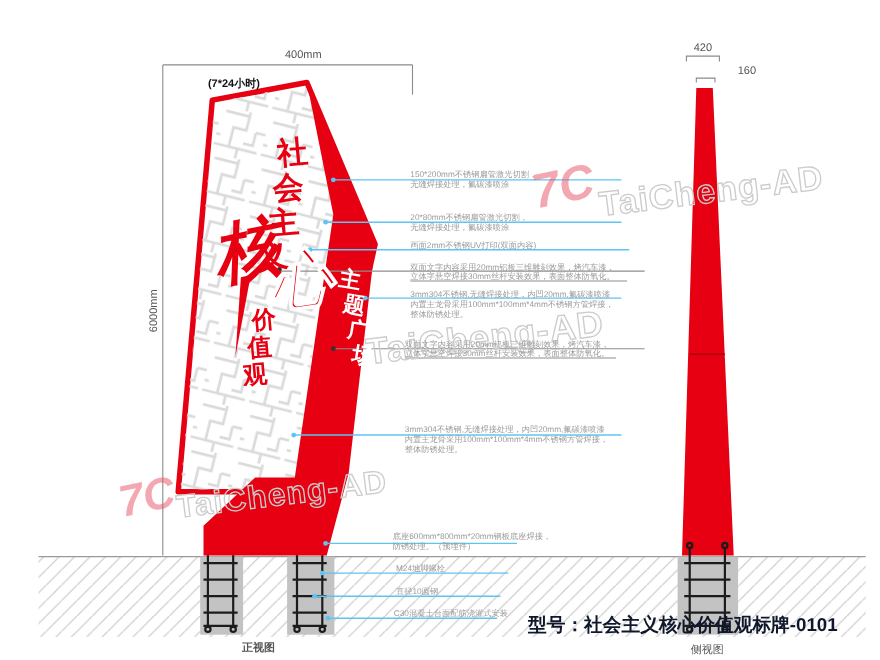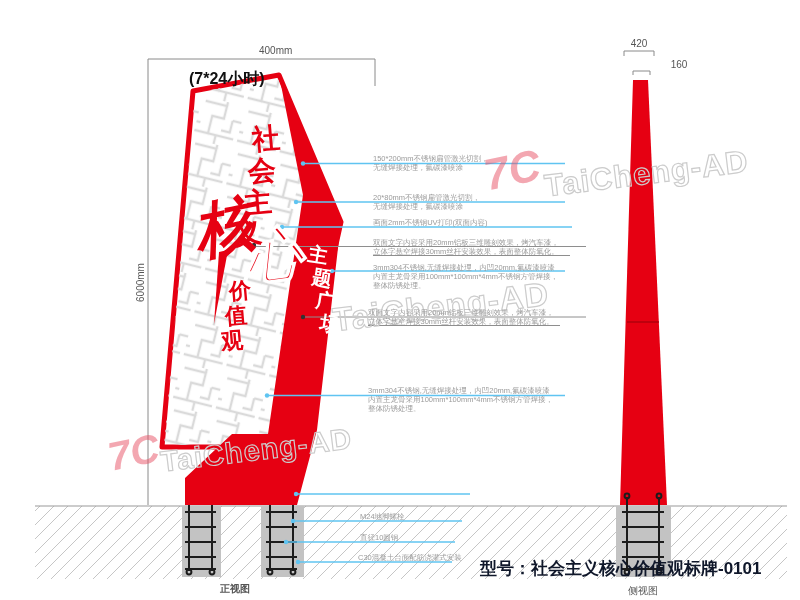--- a/index.html
+++ b/index.html
@@ -2,21 +2,21 @@
 <html><head>
 <meta charset="utf-8">
 <style>
   html,body{margin:0;padding:0;background:#fff;}
   #stage{position:relative;width:800px;height:600px;background:#fff;overflow:hidden;
          font-family:"Liberation Sans",sans-serif;}
   #bg{position:absolute;left:0;top:0;z-index:1;}
   .txt{position:absolute;white-space:nowrap;}
   .company{font-size:16px;font-weight:900;color:#111;letter-spacing:.5px;z-index:3;}
   .phone{font-size:20px;font-weight:900;color:#e60012;z-index:3;}
-  .hours{font-size:16px;font-weight:900;color:#111;z-index:3;}
+  .hours{font-size:10px;font-weight:900;color:#111;z-index:3;}
   .dim{font-size:10px;color:#555;z-index:3;}
   .ann{position:absolute;font-size:7.5px;line-height:9px;color:#9b9b9b;z-index:4;}
   .ann div{white-space:nowrap;}
   .vchar{position:absolute;color:#e60012;font-weight:900;z-index:6;line-height:1;}
   .bchar{position:absolute;color:#fff;font-weight:900;z-index:6;line-height:1;}
   .wm-logo{position:absolute;font-size:44px;font-weight:900;font-style:italic;
            color:rgba(232,80,100,.5);z-index:2;line-height:1;}
   .wm-text{position:absolute;font-size:31px;font-weight:700;color:transparent;
            -webkit-text-stroke:1.2px #cccccc;z-index:2;letter-spacing:1px;line-height:1;}
   .viewlab{font-size:10px;color:#555;z-index:3;}
@@ -204,20 +204,24 @@
   <div class="ann" style="left:368px;top:308px;">
     <div>双面文字内容采用20mm铝板三维雕刻效果，烤汽车漆，</div>
       <div>立体字悬空焊接30mm丝杆安装效果，表面整体防氧化。</div>
   </div>
   <div class="ann" style="left:368px;top:386px;">
     <div>3mm304不锈钢,无缝焊接处理，内凹20mm,氟碳漆喷漆</div>
       <div>内置主龙骨采用100mm*100mm*4mm不锈钢方管焊接，</div>
     <div>整体防锈处理。</div>
   </div>
 
+  <div class="ann" style="left:357px;top:483px;">
+    <div>底座600mm*800mm*20mm钢板底座焊接，</div>
+      <div>防锈处理。（预埋件）</div>
+  </div>
   <div class="ann" style="left:360px;top:512px;">
     <div>M24地脚螺栓</div>
   </div>
   <div class="ann" style="left:360px;top:533px;">
     <div>直径10圆钢</div>
   </div>
   <div class="ann" style="left:358px;top:553px;">
     <div>C30混凝土台面配筋浇灌式安装</div>
   </div>
 

